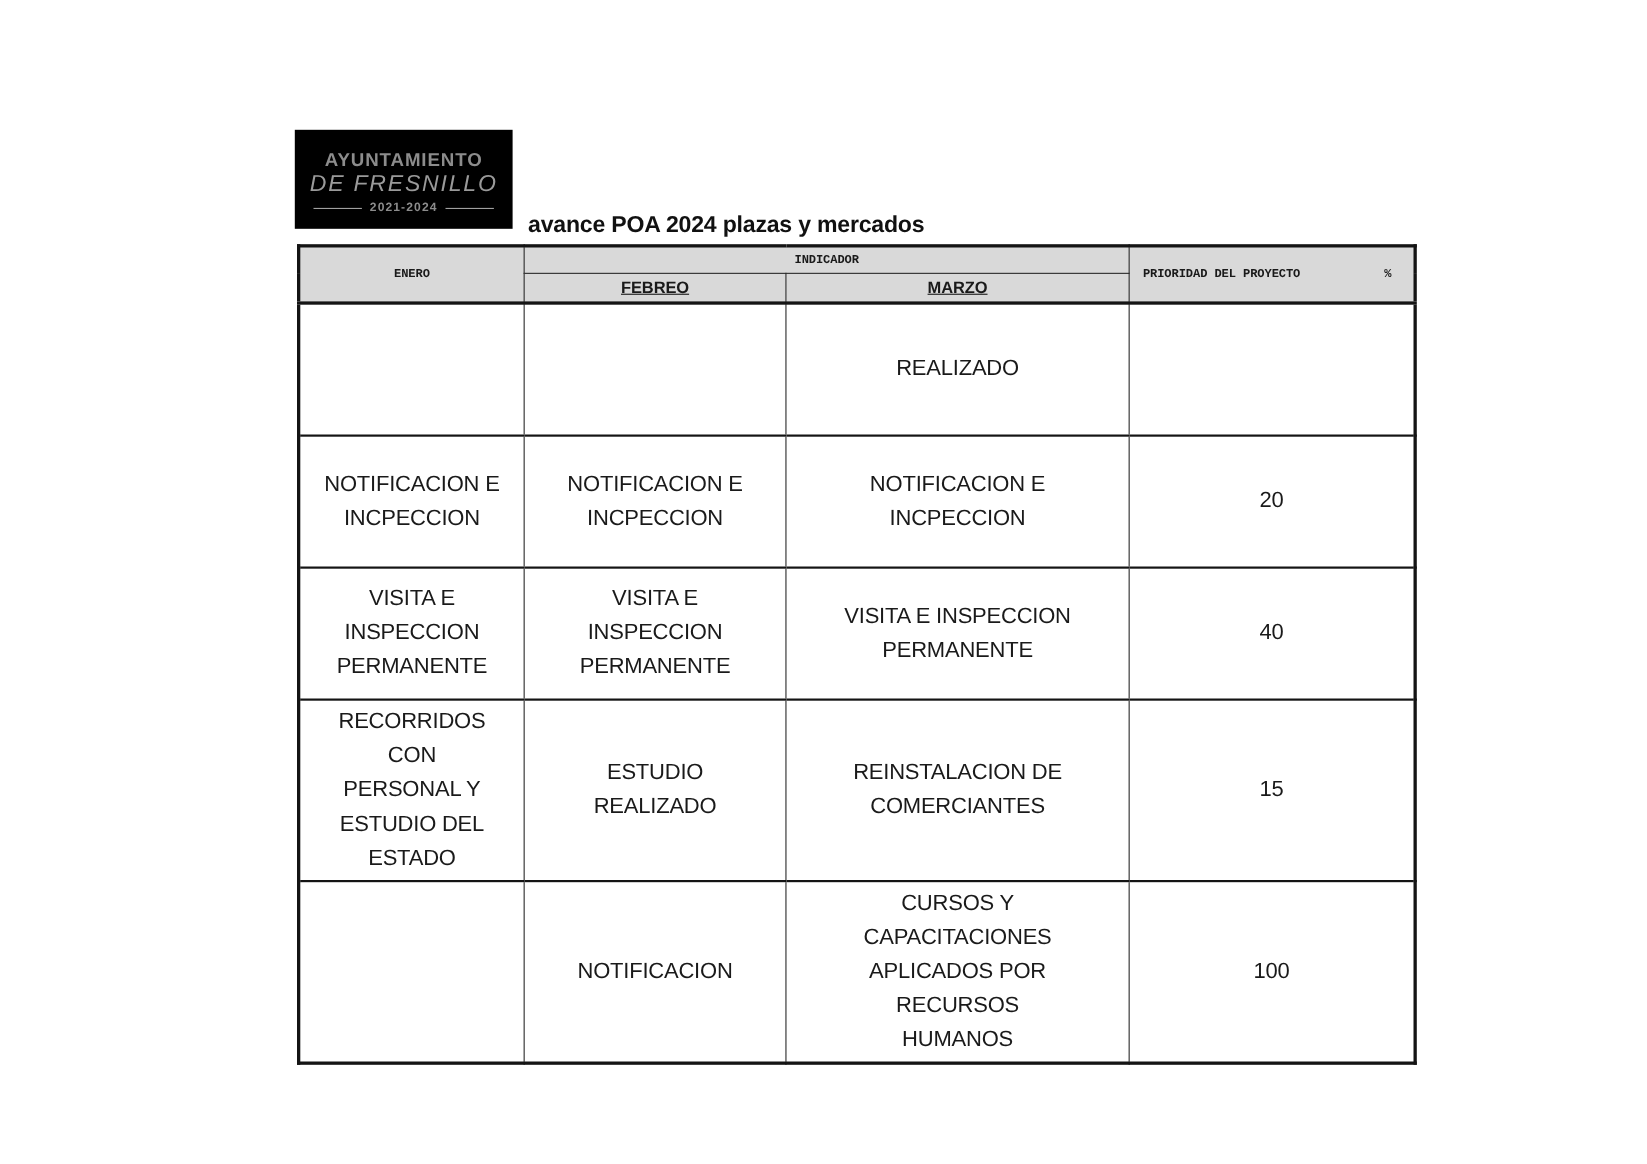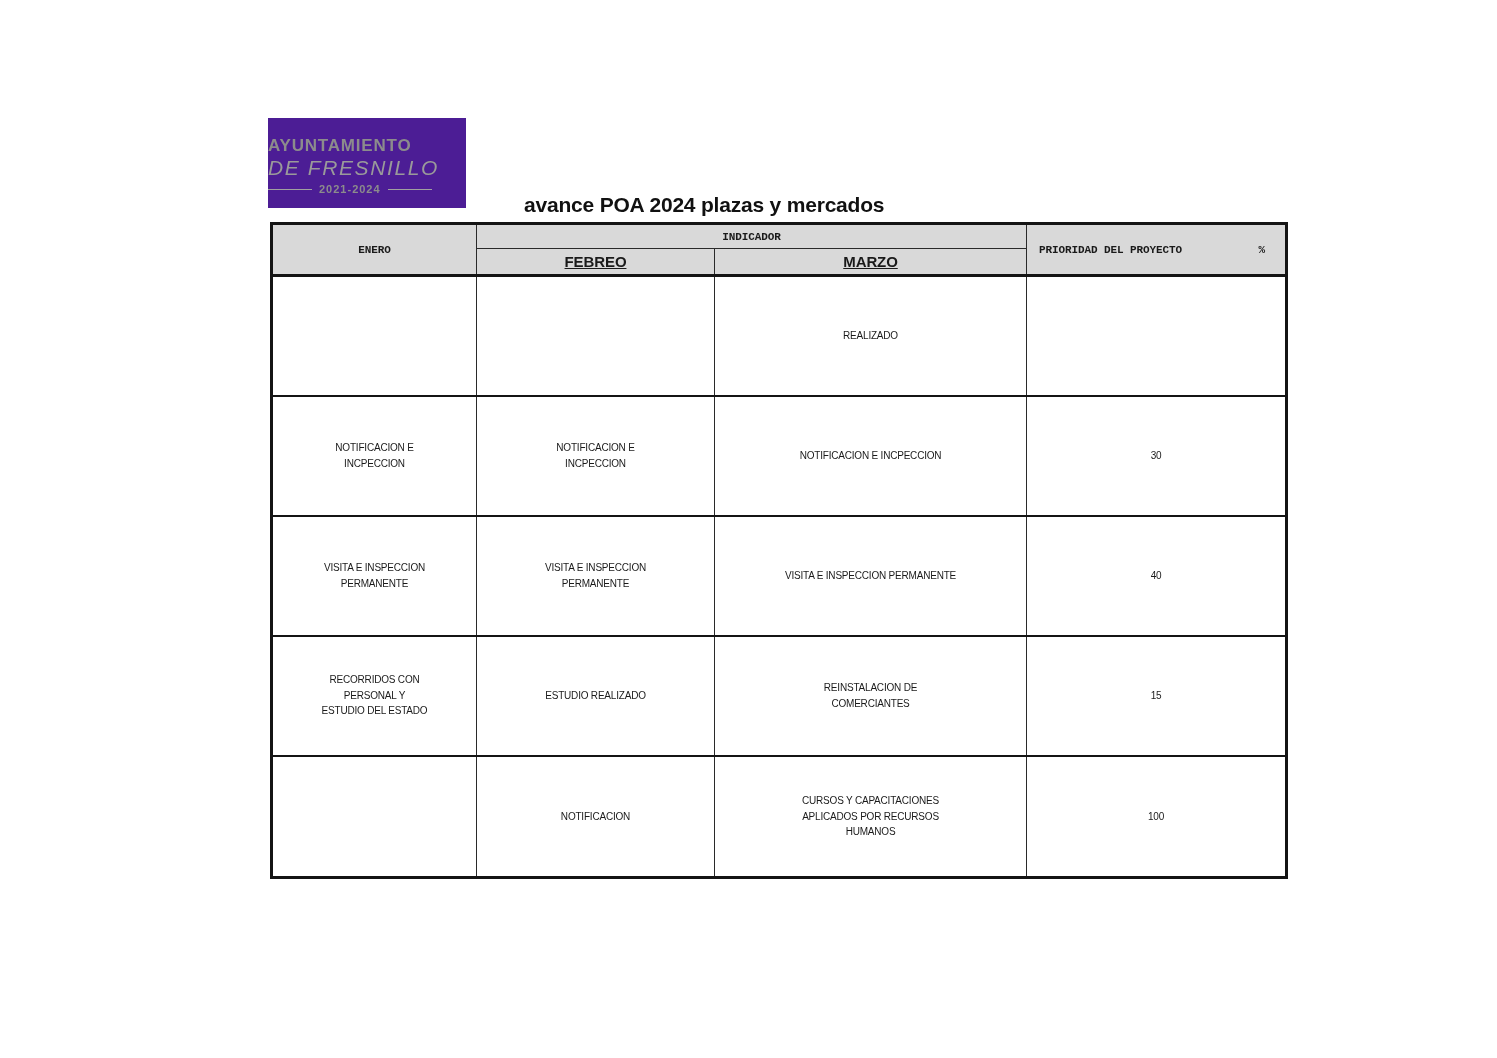--- a/index.html
+++ b/index.html
@@ -13,21 +13,21 @@
   html,body{background:#ffffff;}
   body{
     width:1497px;height:1058px;position:relative;overflow:hidden;
     font-family:"Liberation Sans","DejaVu Sans",sans-serif;color:var(--text);
   }
   .page{position:absolute;inset:0;background:#ffffff;}
 
   
   .logo{
     position:absolute;left:268px;top:118px;width:198px;height:90px;
-    background:#4c1d95;display:flex;flex-direction:column;align-items:flex-start;
+    background:#000000;display:flex;flex-direction:column;align-items:center;
     justify-content:center;padding-top:6px;
   }
   .logo-l1{
     font-weight:bold;font-size:17px;letter-spacing:0.8px;color:var(--logo-gray);
     line-height:1.1;
   }
   .logo-l2{
     font-weight:normal;font-size:21px;letter-spacing:1.6px;color:#9a9a9a;
     line-height:1.1;margin-top:1px;font-style:italic;
   }
@@ -35,21 +35,20 @@
     display:flex;align-items:center;gap:7px;margin-top:4px;
     color:var(--logo-gray);font-weight:bold;font-size:11px;letter-spacing:1px;
   }
   .logo-years .rule{display:inline-block;width:44px;height:0;border-top:1.5px solid #a0a0a0;}
 
   
   .title{
     position:absolute;left:480px;top:193px;
     font-size:21px;font-weight:bold;color:#111;letter-spacing:-0.2px;
     white-space:nowrap;
-    margin-left:44px;
   }
 
   
   table.poa{
     position:absolute;left:270px;top:222px;width:1015px;
     border-collapse:collapse;table-layout:fixed;
     border:3px solid var(--border-dark);
   }
   col.c1{width:205px;} col.c2{width:238px;} col.c3{width:312px;} col.c4{width:260px;}
   th,td{
@@ -68,21 +67,21 @@
   th.prioridad{padding:0;margin-left:31px;}
   th.prioridad .split{
     display:flex;align-items:center;justify-content:space-between;
     padding:0 20px 0 12px;font-size:11px;
   }
   tbody tr{height:120px;}
   tbody tr:last-child{height:122px;}
   tbody td{
     border-top-width:2.5px;border-bottom-width:2.5px;
     border-top-color:var(--border-dark);border-bottom-color:var(--border-dark);
-    font-size:10px;line-height:1.55;letter-spacing:-0.2px;
+    font-size:20px;line-height:1.55;letter-spacing:-0.2px;
     white-space:pre-line;padding:4px 18px;
   }
 </style>
 </head>
 <body>
 
 <div class="page">
 
   <div class="logo">
     <div class="logo-l1">AYUNTAMIENTO</div>
@@ -125,21 +124,21 @@
         <td></td>
         <td>REALIZADO</td>
         <td></td>
       </tr>
       <tr>
         <td>NOTIFICACION E
 INCPECCION</td>
         <td>NOTIFICACION E
 INCPECCION</td>
         <td>NOTIFICACION E INCPECCION</td>
-        <td>30</td>
+        <td>20</td>
       </tr>
       <tr>
         <td>VISITA E INSPECCION
 PERMANENTE</td>
         <td>VISITA E INSPECCION
 PERMANENTE</td>
         <td>VISITA E INSPECCION PERMANENTE</td>
         <td>40</td>
       </tr>
       <tr>

